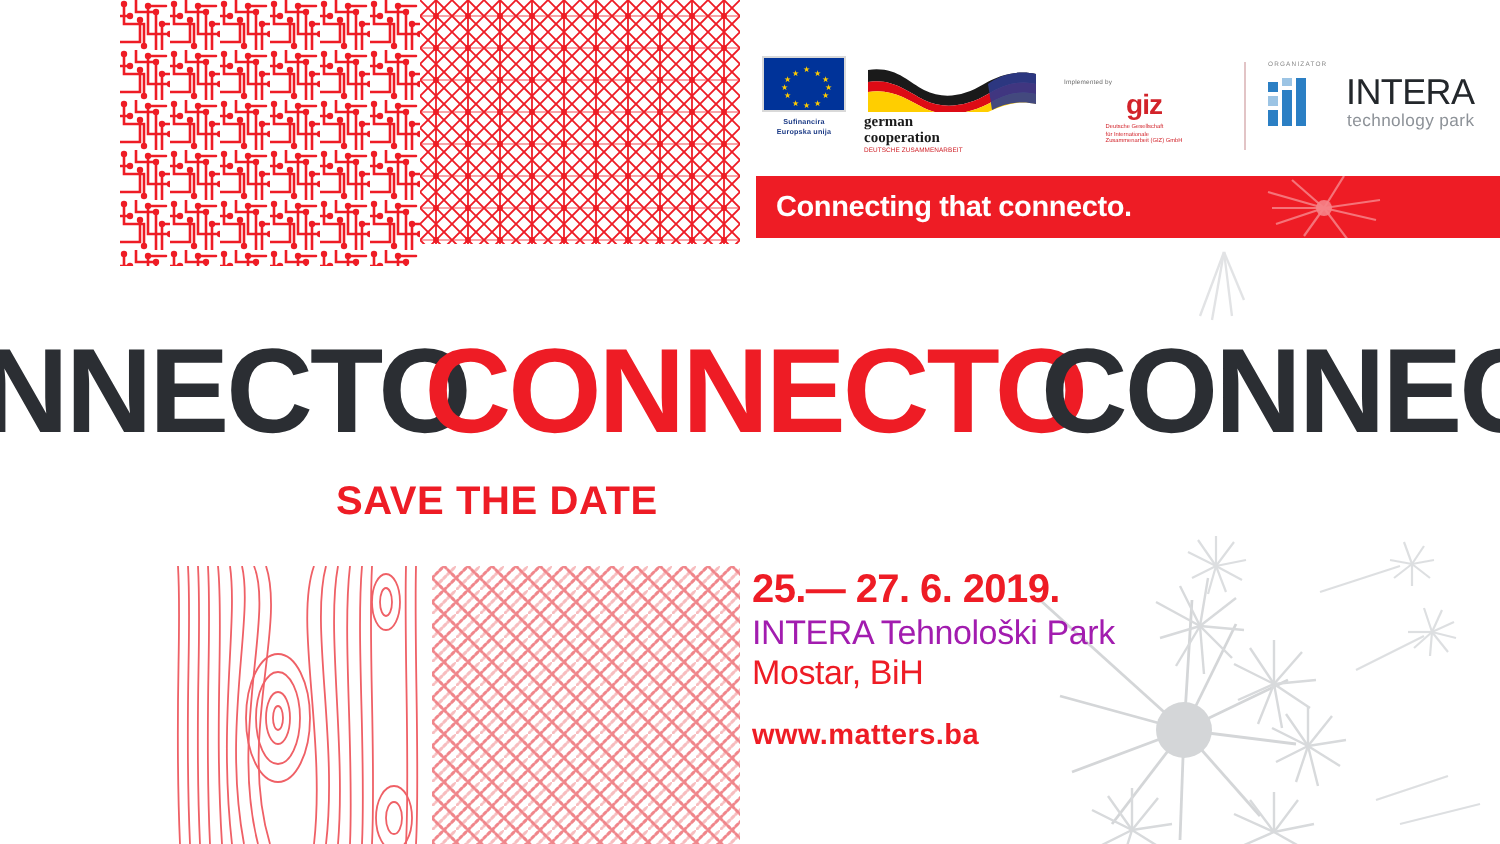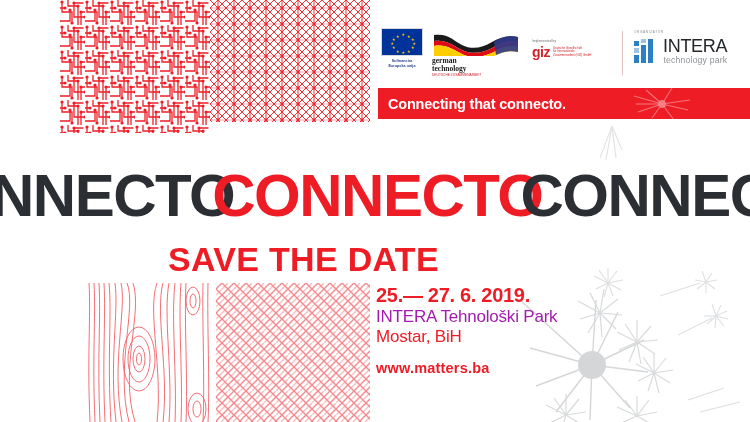--- a/index.html
+++ b/index.html
@@ -40,29 +40,29 @@
     text-align:center; font-weight:bold; letter-spacing:0.1px;
   }
 
   .gc-wrap { width:92px; margin-left:6px; padding-top:4px; }
   .gc-ribbon { width:88px; height:24px; display:block; }
   .gc-title { font-family:"Liberation Serif", serif; font-size:7.5px; line-height:7.6px; color:#1a1a1a; font-weight:bold; margin-top:1px;}
   .gc-sub { font-size:3.2px; line-height:3.8px; color:#cf2027; margin-top:1.5px; letter-spacing:0.05px;}
 
   .giz-wrap { width:80px; margin-left:8px; padding-top:11px; }
   .giz-impl { font-size:3.2px; color:#6b6b6b; margin-bottom:2px; letter-spacing:0.1px;}
-  .giz-row { display:flex; align-items:center; gap:3px; }
+  .giz-row { display:flex; align-items:center; gap:3px;flex-direction:column; }
   .giz-mark { font-family:"Liberation Sans", sans-serif; font-weight:bold; font-size:14px; color:#d2232a; letter-spacing:-0.5px; line-height:14px;}
   .giz-text { font-size:2.9px; line-height:3.5px; color:#d2232a; }
 
   .divider-v { width:1px; height:44px; background:#e2c4c6; margin-left:10px; margin-right:11px; margin-top:3px;}
 
   .intera-wrap { padding-top:2px; }
   .intera-org { font-size:3.2px; color:#8a8a8a; letter-spacing:0.6px; margin-bottom:3px; }
-  .intera-row { display:flex; align-items:center; gap:5px; }
+  .intera-row { display:flex; align-items:center; gap:15px; }
   .intera-mark { width:24px; height:24px; }
   .intera-name { font-size:18px; font-weight:normal; color:#23272b; letter-spacing:-0.3px; line-height:18px;}
   .intera-tag { font-size:8.6px; color:#8d9298; letter-spacing:0.2px; line-height:9px; margin-top:1px;text-align:right;}
 
   
   #slogan-banner {
     position:absolute; left:378px; top:88px; width:372px; height:31px;
     background:#ee1c25; display:flex; align-items:center; overflow:hidden;
   }
   #slogan-text {
@@ -82,21 +82,21 @@
     display:inline-block; font-size:60px; font-weight:bold; letter-spacing:-1.5px;
     line-height:72px; margin-right:-22px; vertical-align:top;
     font-family:"Liberation Sans", sans-serif;
   }
   .cw-dark { color:#2b2e33; }
   .cw-red  { color:#ee1c25; }
 
   
   #save-the-date {
     position:absolute; left:168px; top:240px;
-    color:#ee1c25; font-size:34px; font-weight:bold; letter-spacing:0.3px;
+    color:#ee1c25; font-size:20px; font-weight:bold; letter-spacing:0.3px;
   }
 
   
   #event-details { position:absolute; left:376px; top:283px; width:230px; }
   #event-date { color:#ee1c25; font-size:20px; font-weight:bold; letter-spacing:-0.3px; line-height:24px; }
   #event-venue { color:#a21caf; font-size:17px; font-weight:normal; line-height:20px; letter-spacing:-0.2px; }
   #event-city  { color:#ee1c25; font-size:17px; font-weight:normal; line-height:20px; letter-spacing:-0.2px; }
   #event-url   { color:#ee1c25; font-size:14.5px; font-weight:bold; letter-spacing:0.2px; margin-top:13px; }
 
   
@@ -226,21 +226,21 @@
 
     <div class="logo-block gc-wrap">
       <svg class="gc-ribbon" viewBox="0 0 88 24">
         <path d="M2 3 C16 1 22 9 30 13 C40 18 50 16 60 10 C68 5 78 3 86 5 L86 10 C78 8 70 10 62 15 C52 21 40 23 30 18 C22 14 14 7 2 9 Z" fill="#1a1a1a"></path>
         <path d="M2 9 C14 7 22 14 30 18 C40 23 52 21 62 15 C70 10 78 8 86 10 L86 15 C78 13 70 15 62 20 C52 25 40 27 30 22 C22 18 14 12 2 14 Z" fill="#dd0b15"></path>
         <path d="M2 14 C14 12 22 18 30 22 C40 27 52 25 62 20 C70 15 78 13 86 15 L86 20 C78 18 70 20 62 24 L2 24 Z" fill="#ffce00"></path>
         <path d="M62 10 C68 5 78 3 86 5 L86 20 C78 18 70 20 64 23 Z" fill="#2f3b8c" opacity="0.9"></path>
       </svg>
       <div class="gc-title">
         <span>german</span><br>
-        <span>technology</span>
+        <span>cooperation</span>
       </div>
       <div class="gc-sub">DEUTSCHE ZUSAMMENARBEIT</div>
     </div>
 
     <div class="logo-block giz-wrap">
       <div class="giz-impl">Implemented by</div>
       <div class="giz-row">
         <div class="giz-mark">giz</div>
         <div class="giz-text">
           <span>Deutsche Gesellschaft</span><br>

